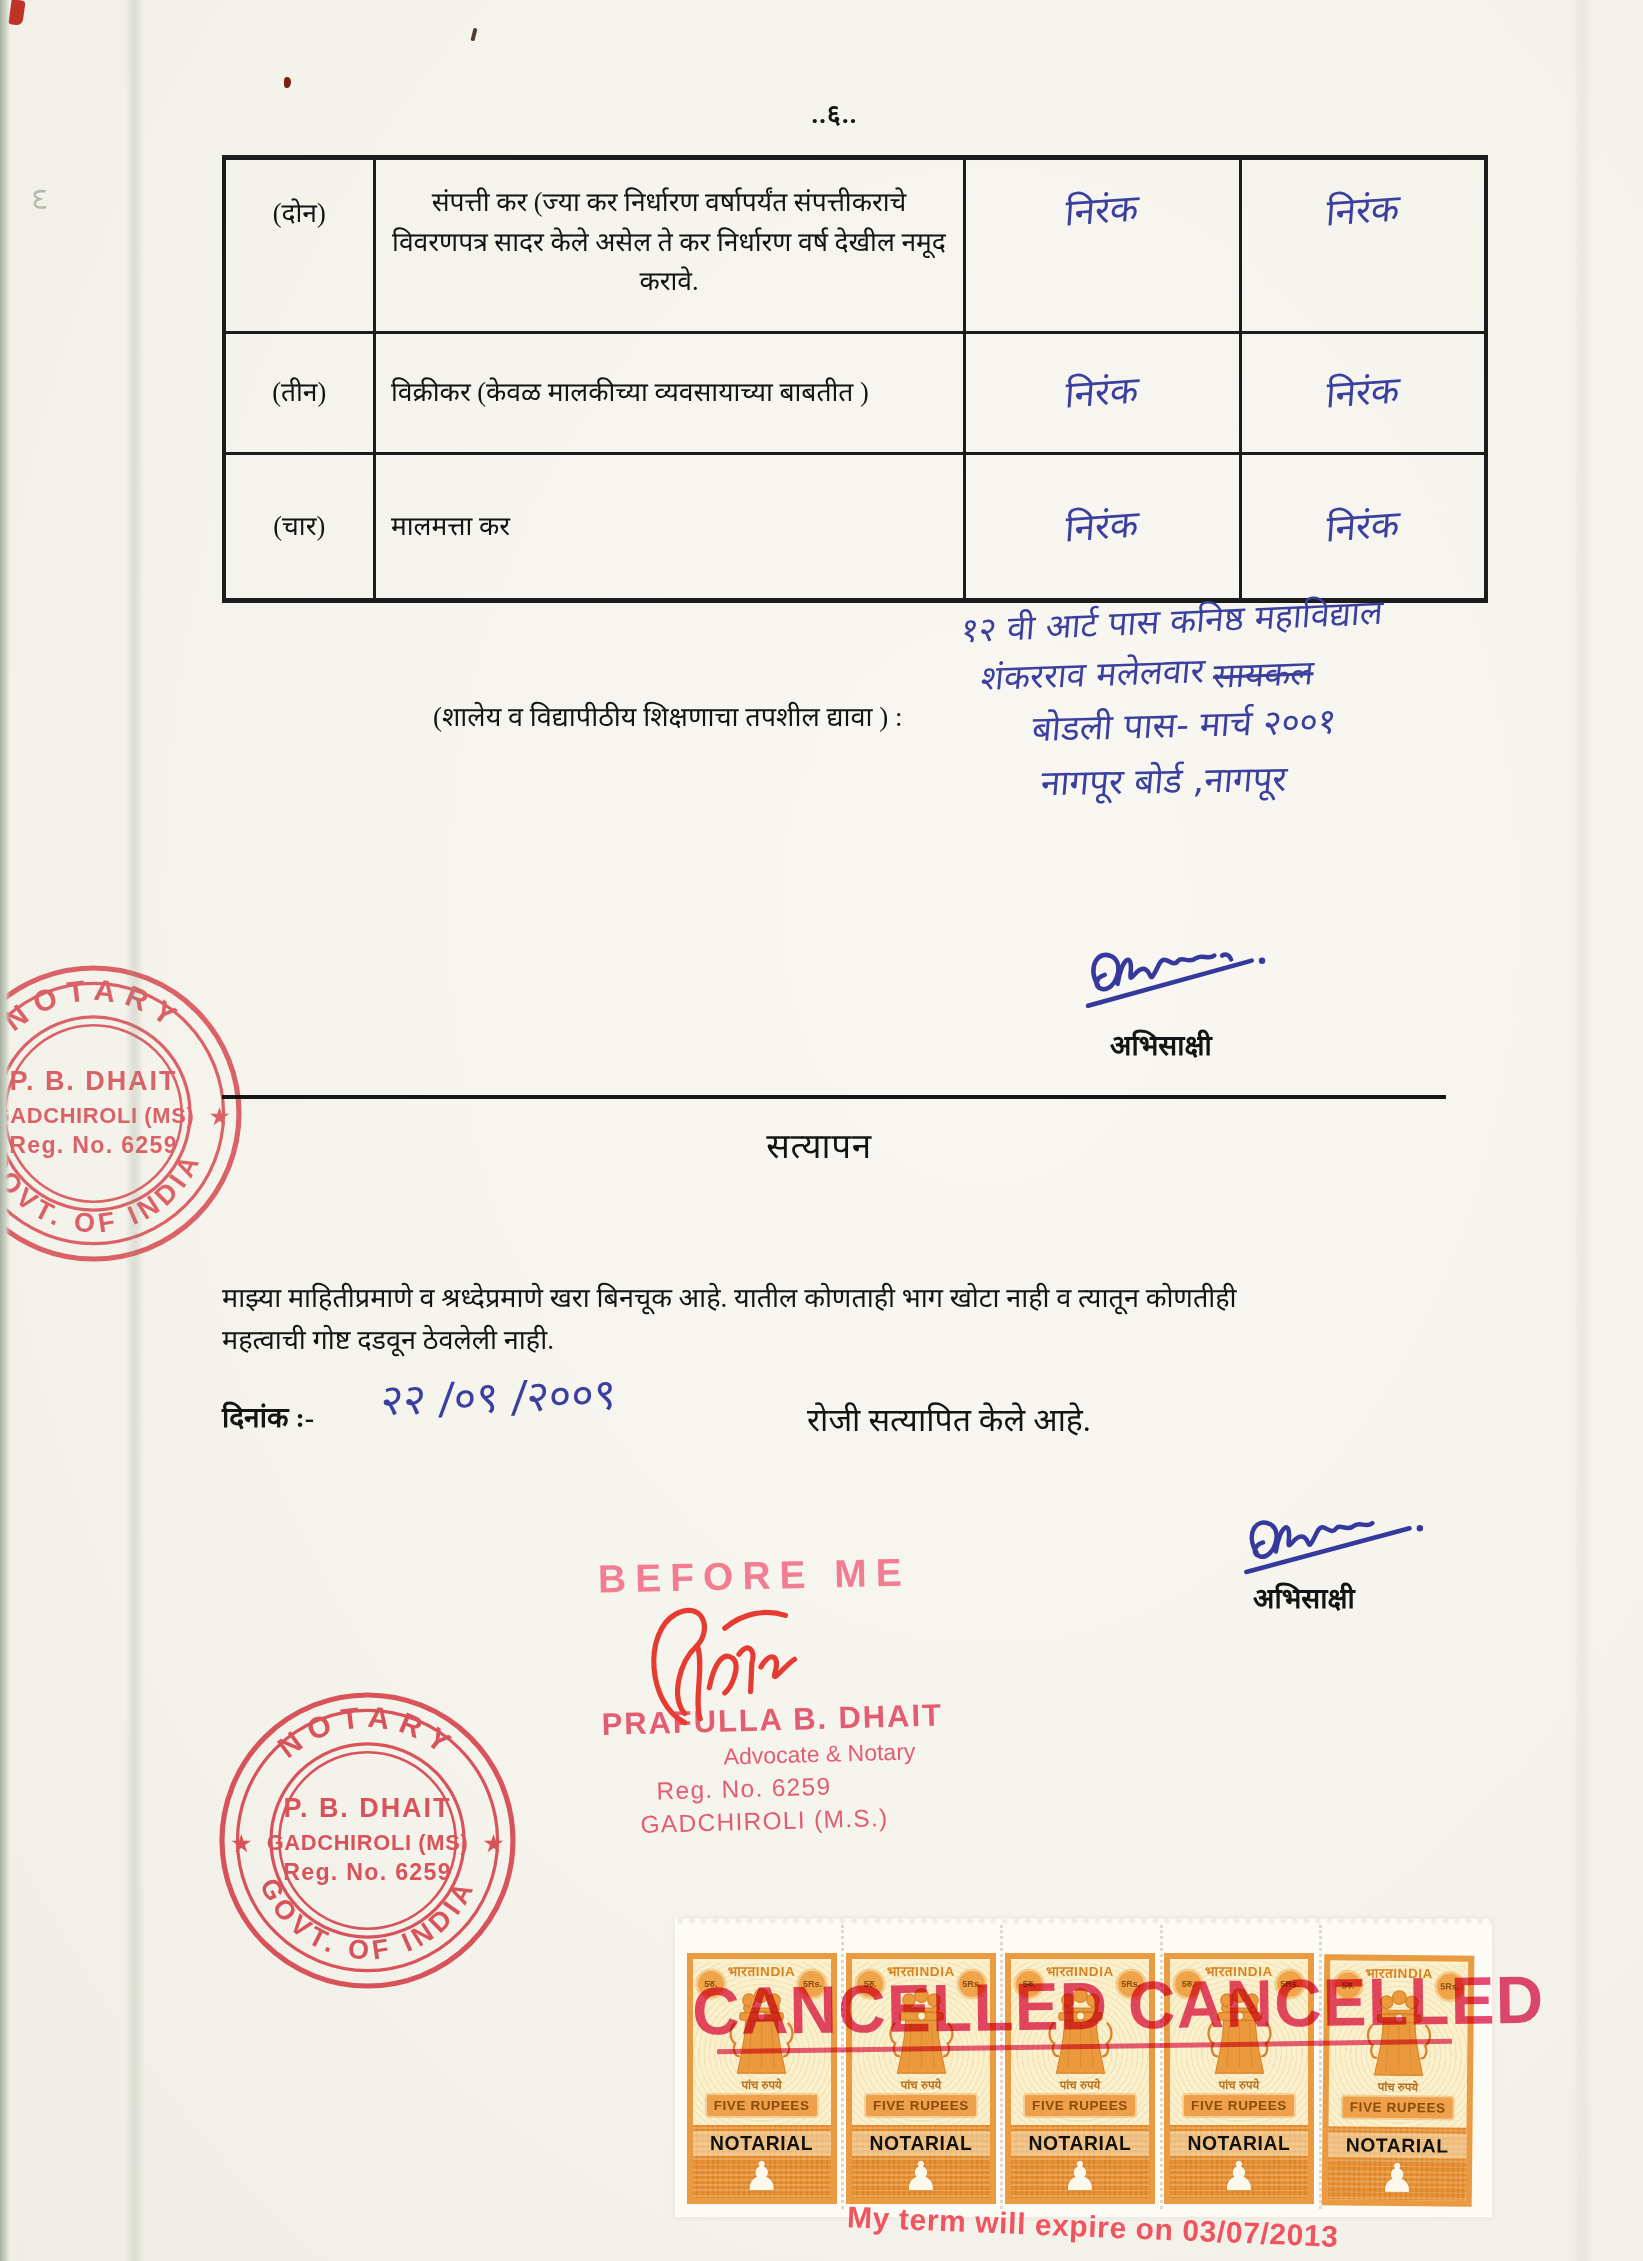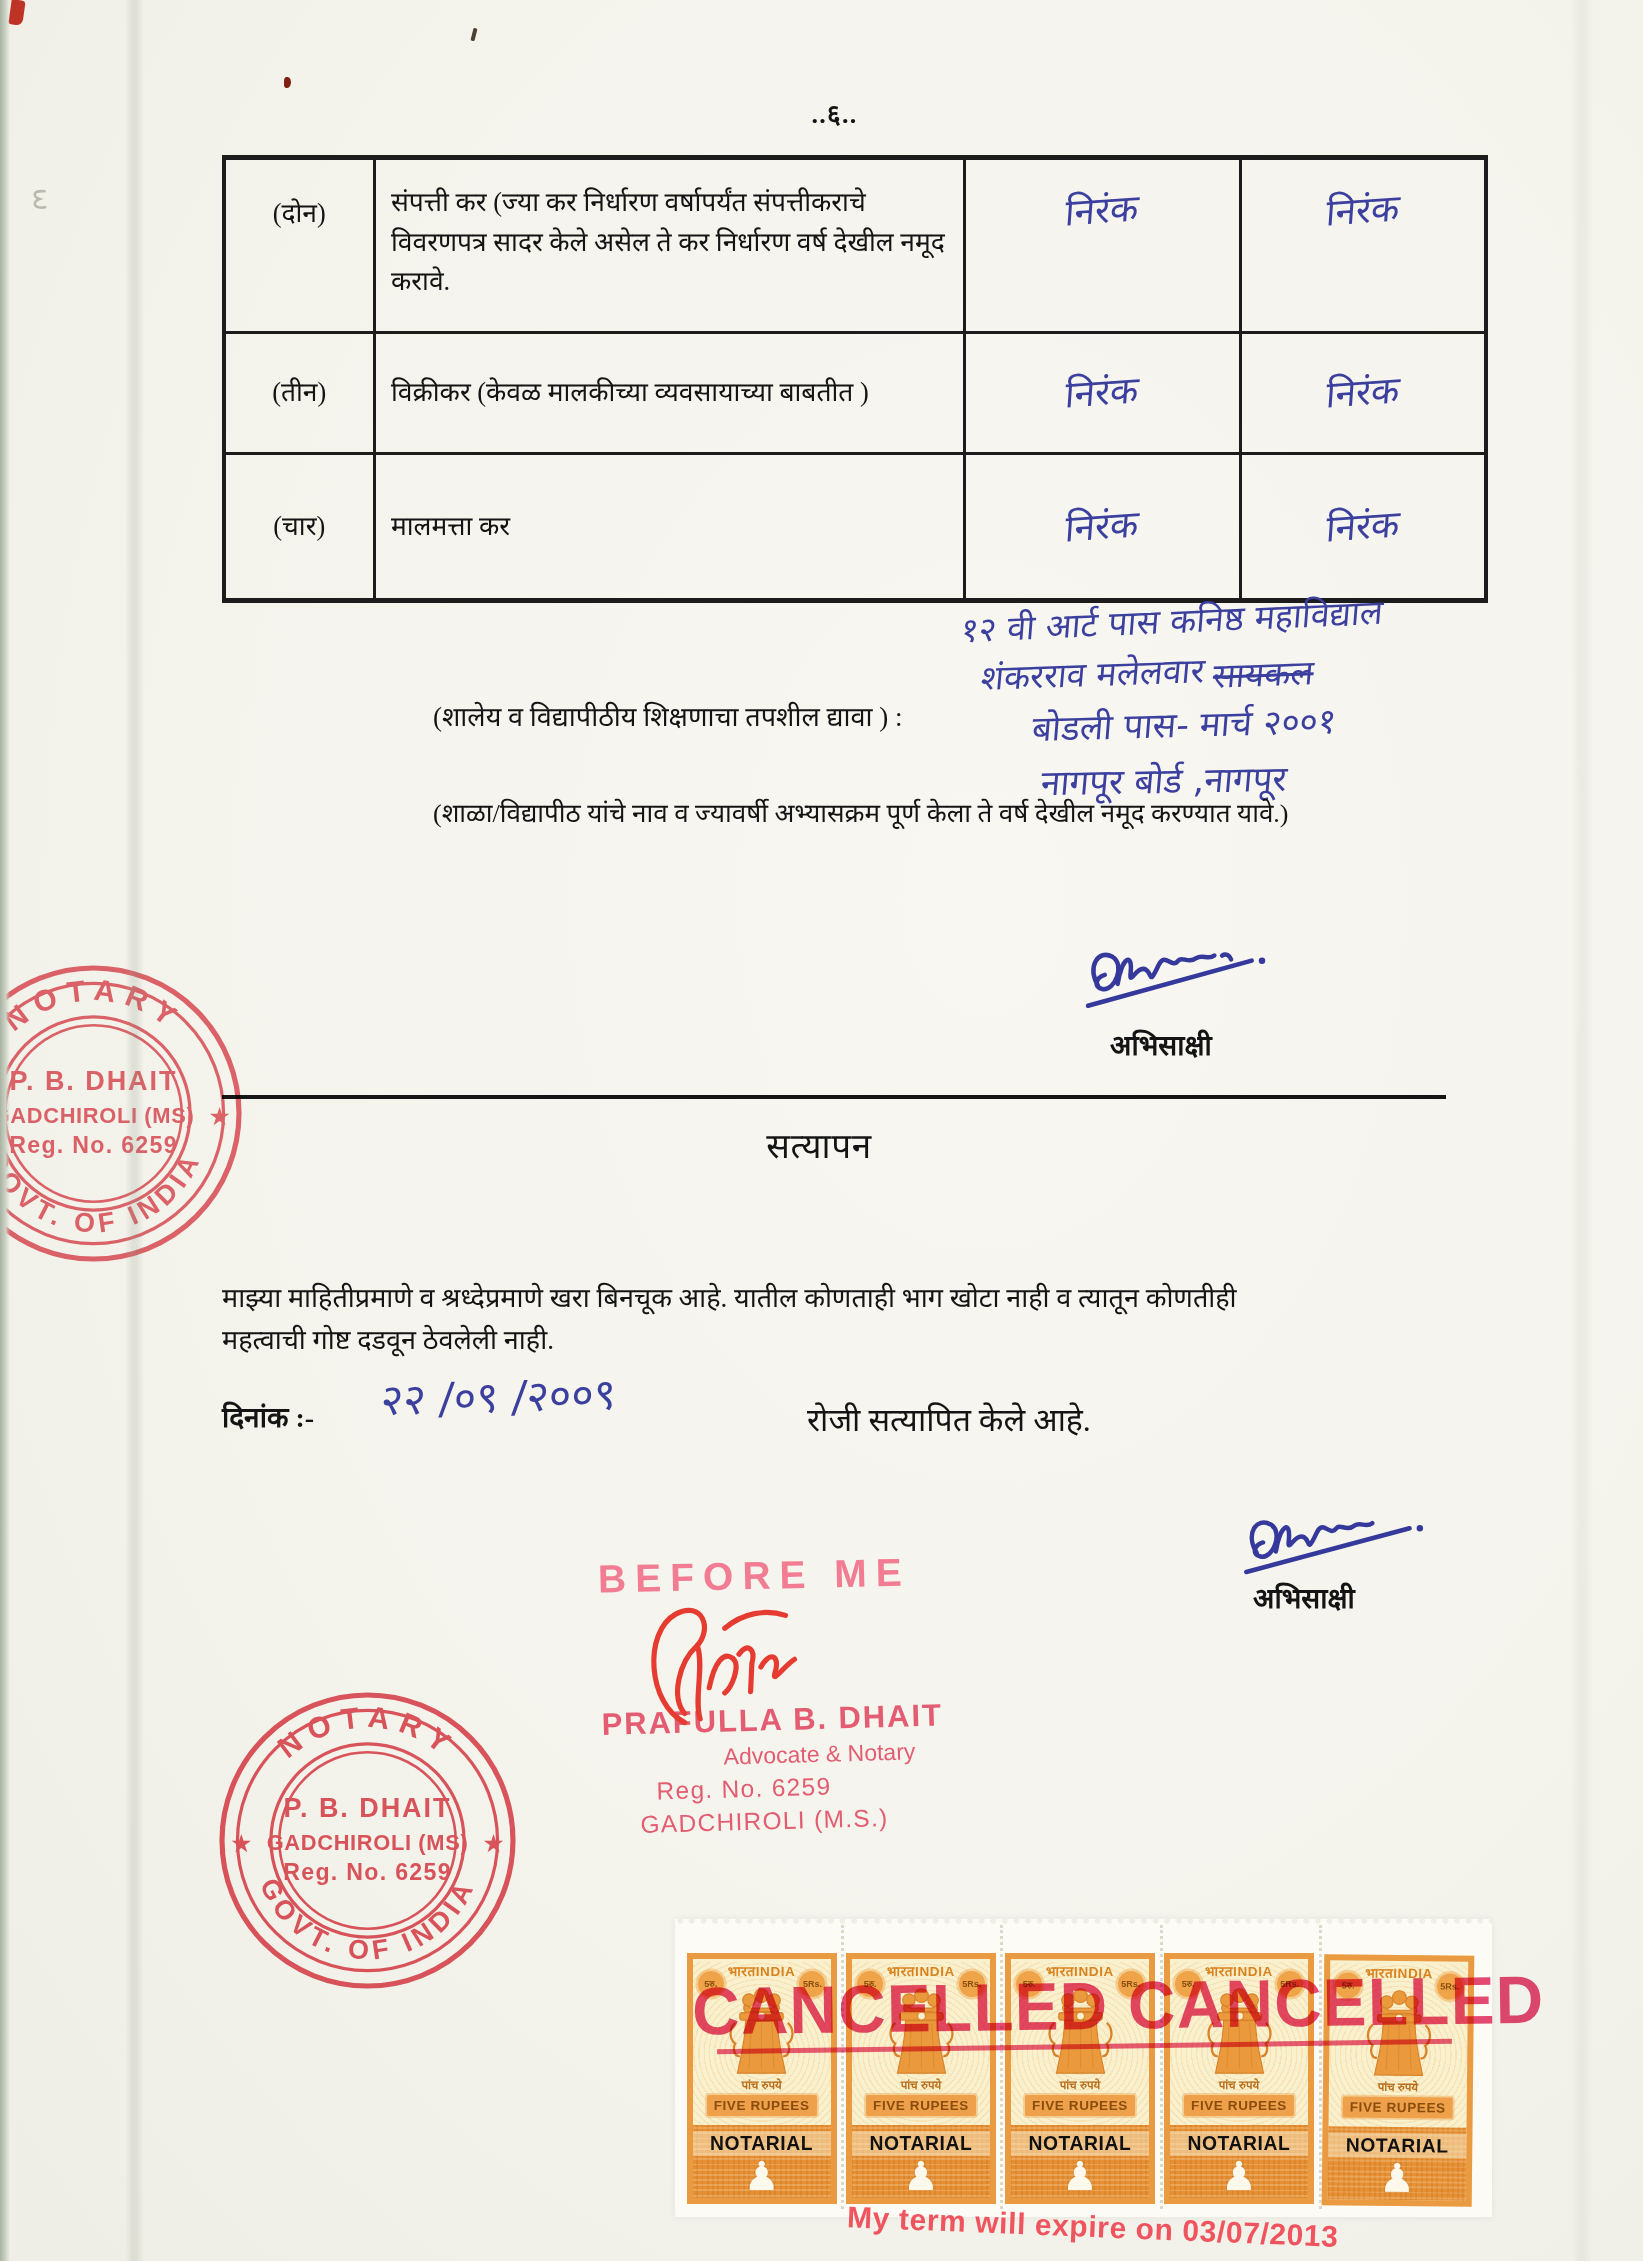--- a/index.html
+++ b/index.html
@@ -34,21 +34,21 @@
 
   
   .tax-table{position:absolute;left:222px;top:155px;border-collapse:collapse;
         table-layout:fixed;width:1262px;}
   .tax-table td{border:3.2px solid #1c1c1c;padding:11.6px 15.5px;font-size:26.4px;line-height:1.5;
         vertical-align:middle;}
   .tax-table tr:first-child td{border-top-width:5.2px;}
   .tax-table tr:last-child td{border-bottom-width:5.2px;}
   .tax-table td:first-child{border-left-width:4.5px;text-align:center;}
   .tax-table td:last-child{border-right-width:4.5px;}
-  .row-tall td{vertical-align:top;padding-top:23px;}
+  .row-tall td{vertical-align:top;padding-top:23px;text-align:center;}
   .row-tall td:first-child{padding-top:34px;font-family:Liberation Serif, serif;}
   .cell-entry{text-align:center;}
   .nil{font-size:37px;transform:rotate(-4deg) skewX(-8deg);}
 
   
   .c4-line{left:392px;top:639px;font-size:27px;white-space:nowrap;}
   .c4-num{margin-right:23px;}
   .c4-paren{left:433px;top:697px;font-size:27px;white-space:nowrap;}
   .c4-note{left:433px;top:794px;font-size:26px;white-space:nowrap;}
   .hw{white-space:nowrap;line-height:1.1;}
@@ -182,21 +182,20 @@
       <td class="cell-entry"><span class="hand nil">निरंक</span></td>
     </tr>
   </tbody>
     </table>
 
   <div class="abs hw hw1"><span class="hand">१२ वी आर्ट पास कनिष्ठ महाविद्याल</span></div>
   <div class="abs hw hw2"><span class="hand">शंकरराव मलेलवार</span>&nbsp;<span class="hand strike">सायकल</span></div>
   <div class="abs print c4-paren">(शालेय व विद्यापीठीय शिक्षणाचा तपशील द्यावा ) :</div>
   <div class="abs hw hw3"><span class="hand">बोडली  पास- मार्च २००१</span></div>
   <div class="abs hw hw4"><span class="hand">नागपूर बोर्ड ,नागपूर</span></div>
-  <div class="abs print c4-note">(शाळा/विद्यापीठ यांचे नाव व ज्यावर्षी अभ्यासक्रम पूर्ण केला ते वर्ष देखील नमूद करण्यात यावे.)</div>
 
   <svg class="abs sig1" width="232" height="97" viewBox="0 0 360 150">
     <g fill="none" stroke="#35399b" stroke-width="7" stroke-linecap="round">
       <path d="M30,92 C12,60 30,34 52,46 C72,58 56,100 36,96 C22,93 26,78 40,74"></path>
       <path d="M60,88 C66,48 84,36 80,72 C78,92 90,58 104,66 C114,72 108,92 124,58 C134,38 144,66 154,52 C160,44 170,58 182,48 C192,41 200,52 210,44"></path>
       <path d="M14,122 L268,52"></path>
       <path d="M222,44 C228,40 234,44 236,50"></path>
     </g>
     <circle cx="284" cy="52" r="5" fill="#35399b"></circle>
   </svg>

